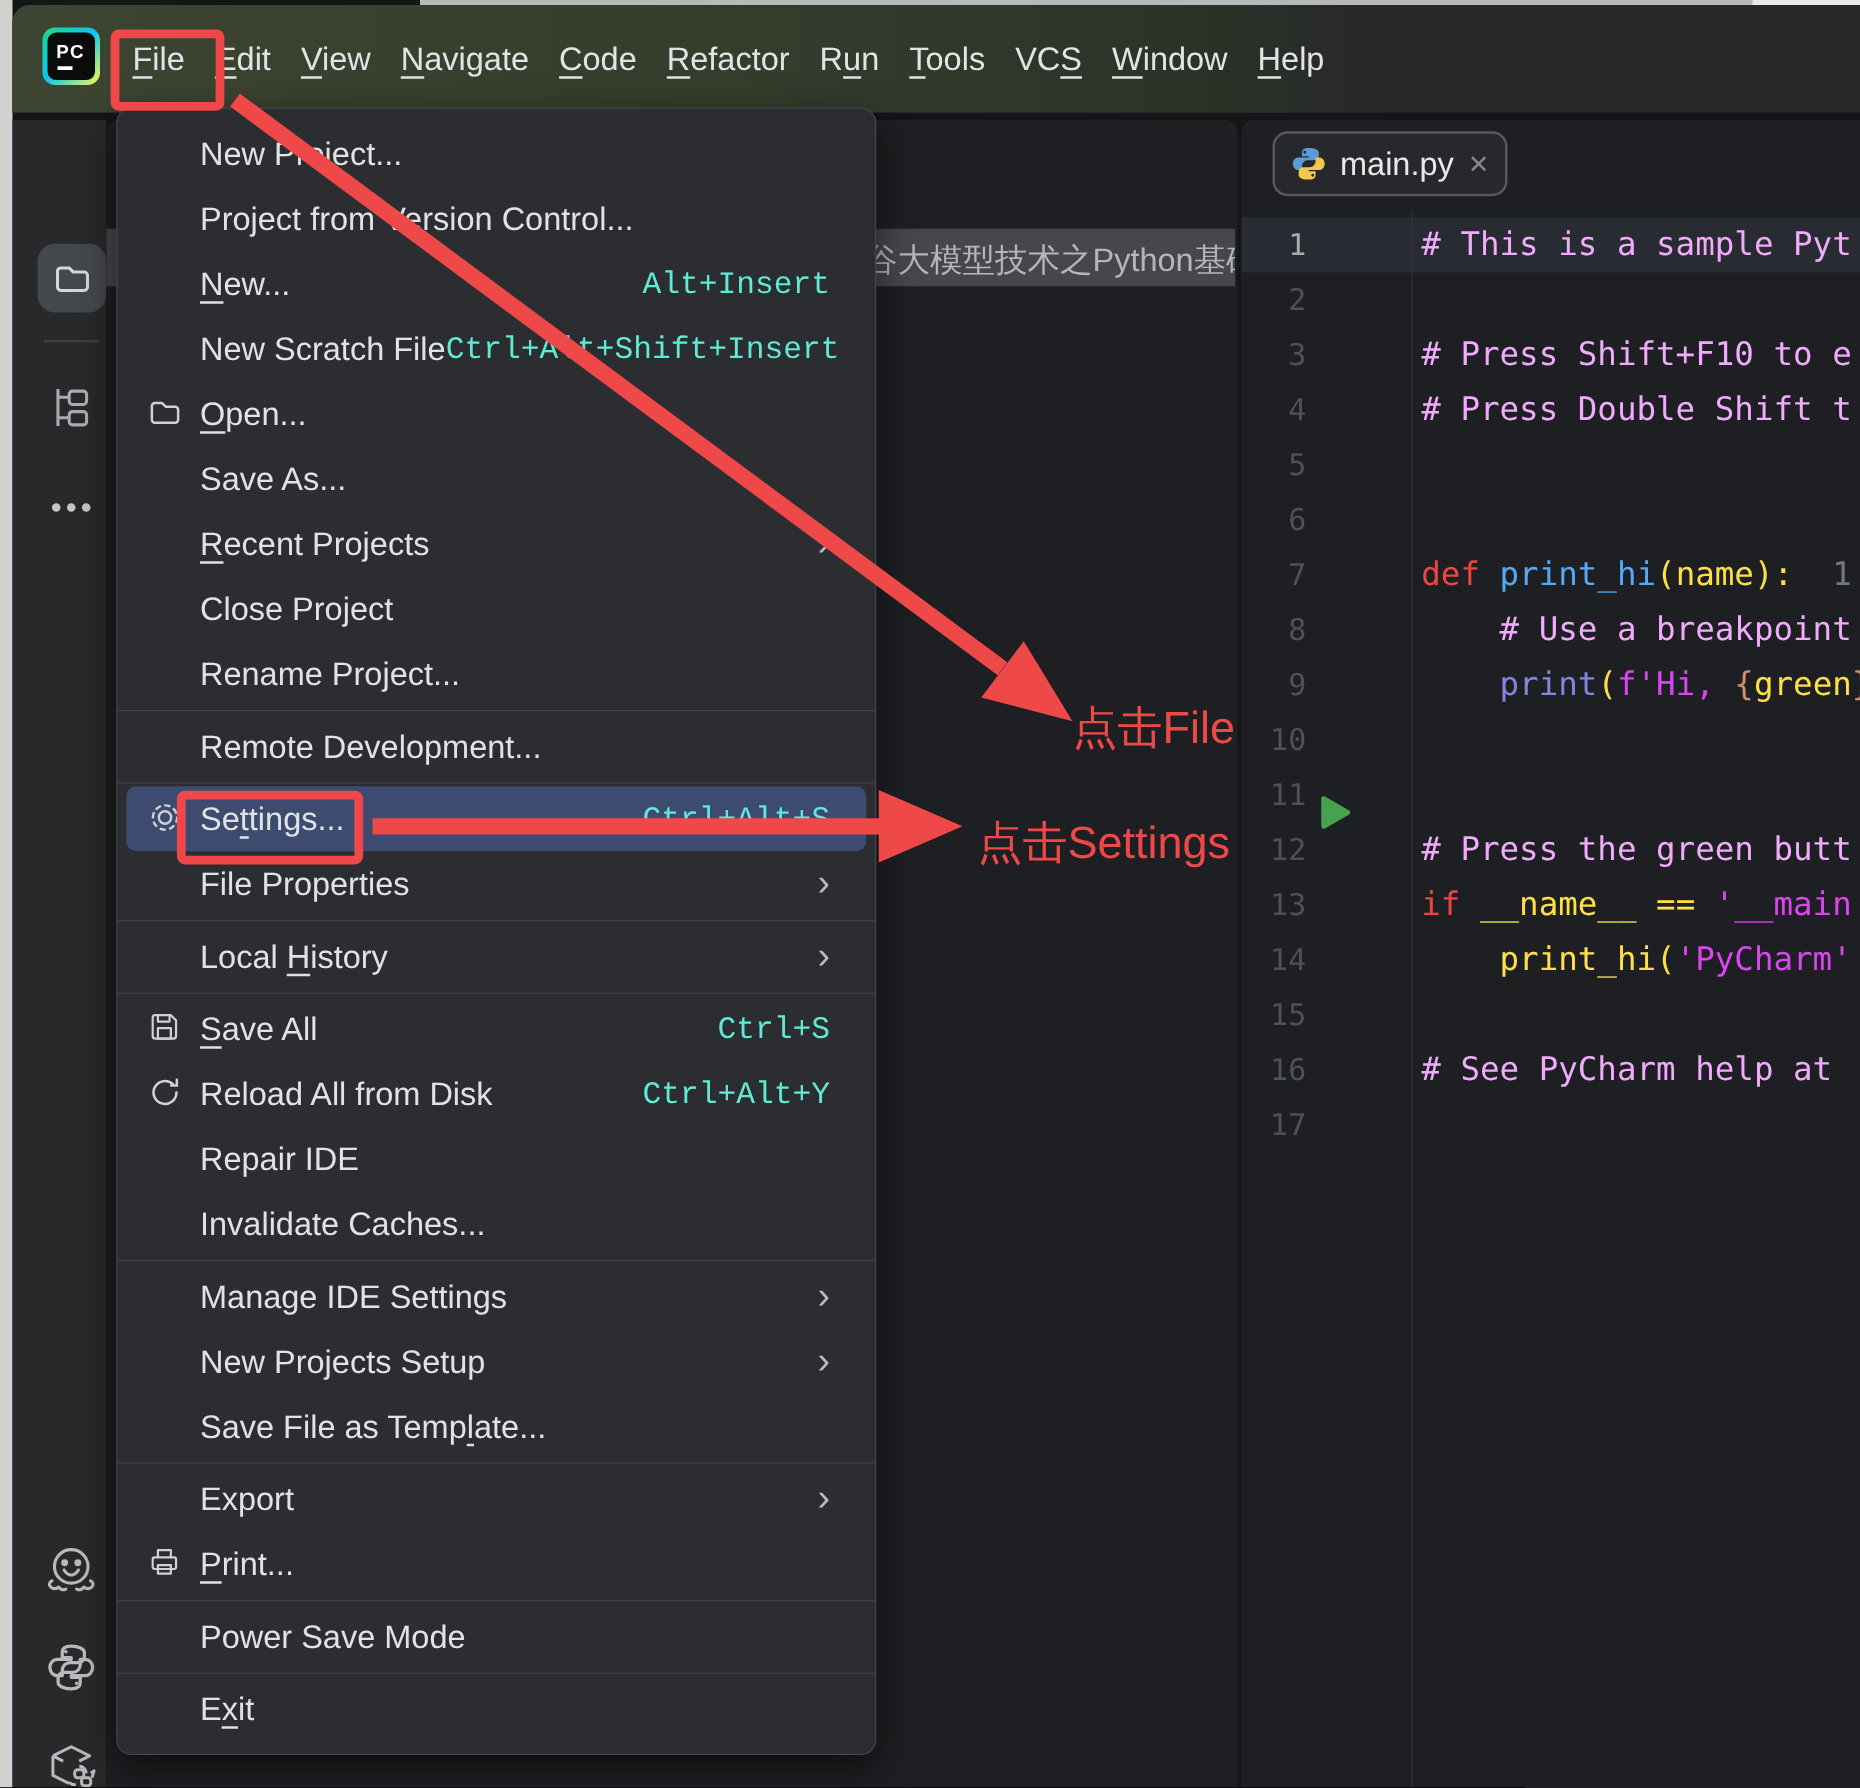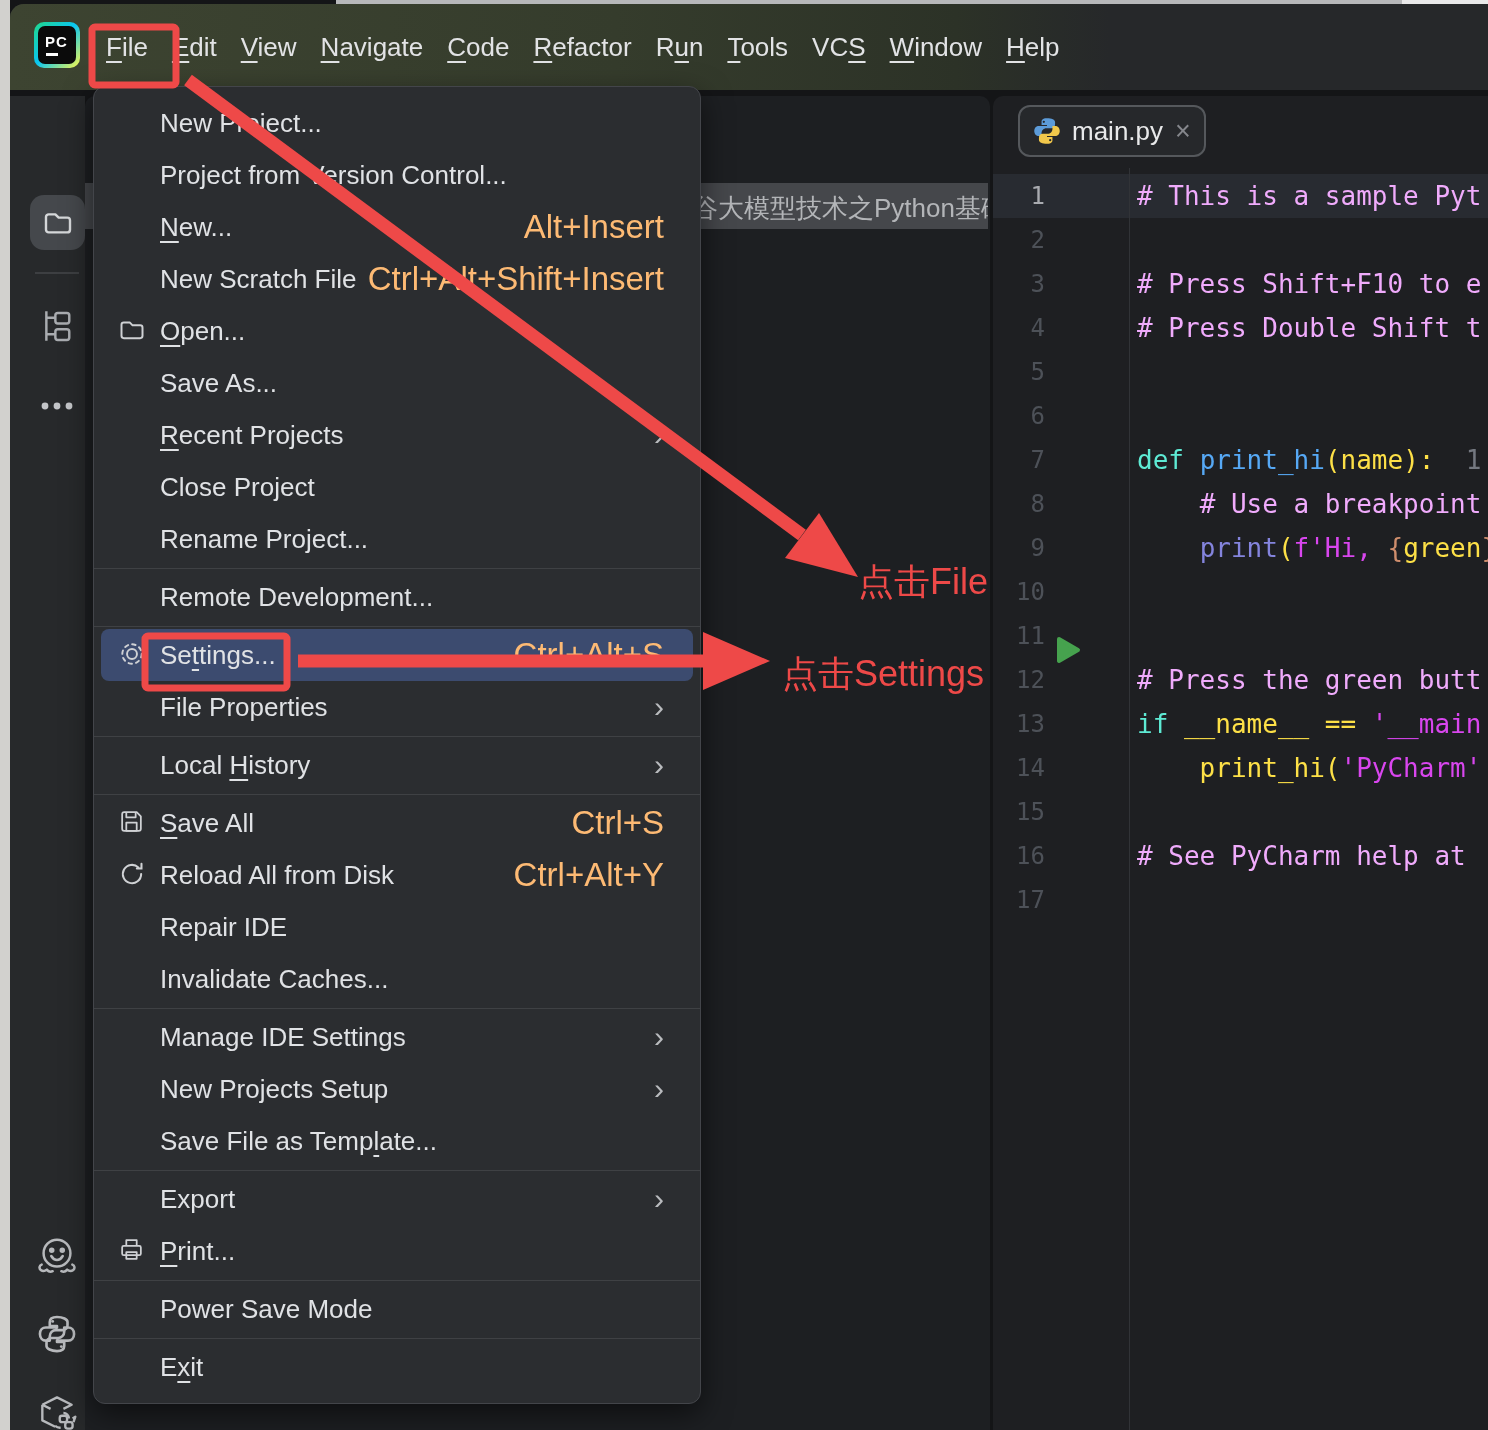--- a/index.html
+++ b/index.html
@@ -42,33 +42,33 @@
   .tab-close{color:#85878c;font-size:27px;margin-left:2px;}
   .cur-line{position:absolute;left:0;top:78px;width:495px;height:44px;background:#282b31;}
   .gutter{position:absolute;left:0;top:78px;width:136px;}
   .gutter .gl{height:44px;line-height:44px;text-align:right;padding-right:84px;
       font-family:"DejaVu Sans Mono",monospace;font-size:24px;color:#4d5158;}
   .gutter .gl.active{color:#a9abb0;}
   .gutter-border{position:absolute;left:136px;top:72px;width:1px;height:1262px;background:#313337;}
   .run-marker{position:absolute;left:62px;top:540px;}
   .code{position:absolute;left:144px;top:78px;width:351px;overflow:hidden;}
   .code .code-line{height:44px;line-height:44px;font-family:"DejaVu Sans Mono",monospace;font-size:26px;white-space:pre;}
-  .tk-cm{color:#f0abfc;} .tk-kw{color:#5eead4;} .tk-fn{color:#56a8f5;} .tk-bi{color:#8484dd;margin-top:48px;}
+  .tk-cm{color:#f0abfc;} .tk-kw{color:#ef4444;} .tk-fn{color:#56a8f5;} .tk-bi{color:#8484dd;margin-top:48px;}
   .tk-st{color:#d946ef;} .tk-br{color:#cf8e6d;} .tk-tx{color:#fde047;} .tk-hint{color:#747880;}
   .watermark{position:absolute;right:26px;top:1262px;font-size:30px;color:#cdced1;white-space:nowrap;}
 
   
   .popup{position:absolute;left:93px;top:86px;width:608px;background:#2b2d30;border:1px solid #43454a;
          border-radius:12px;box-sizing:border-box;padding:10px 0;z-index:50;box-shadow:0 10px 30px rgba(0,0,0,.55);}
   .menu-row{position:relative;height:52px;margin:0 7px;border-radius:8px;display:flex;align-items:center;
             padding-left:59px;padding-right:29px;box-sizing:border-box;}
   .menu-row.sel{background:#3c4b6f;}
   .menu-ic{position:absolute;left:17px;top:50%;transform:translateY(-50%);width:30px;height:30px;color:#cfd1d4;}
   .menu-label{color:#e0e2e5;font-size:26px;white-space:nowrap;}
-  .menu-shortcut{margin-left:auto;color:#fdba74;font-size:33px;white-space:nowrap;}
+  .menu-shortcut{margin-left:auto;color:#5eead4;font-size:25px;white-space:nowrap;font-family:Liberation Mono, monospace;}
   .menu-chevron{margin-left:auto;color:#b9bbbe;font-size:30px;line-height:1;}
   .menu-sep{height:1px;background:#3f4144;margin:2.5px 0;}
 
   
   #annot{position:absolute;left:0;top:0;z-index:100;pointer-events:none;}
   .annot-text{font-size:36px;fill:#ee4948;font-family:"Liberation Sans",sans-serif;}
   svg.icon{display:block;}
 </style>
 </head>
 <body>

